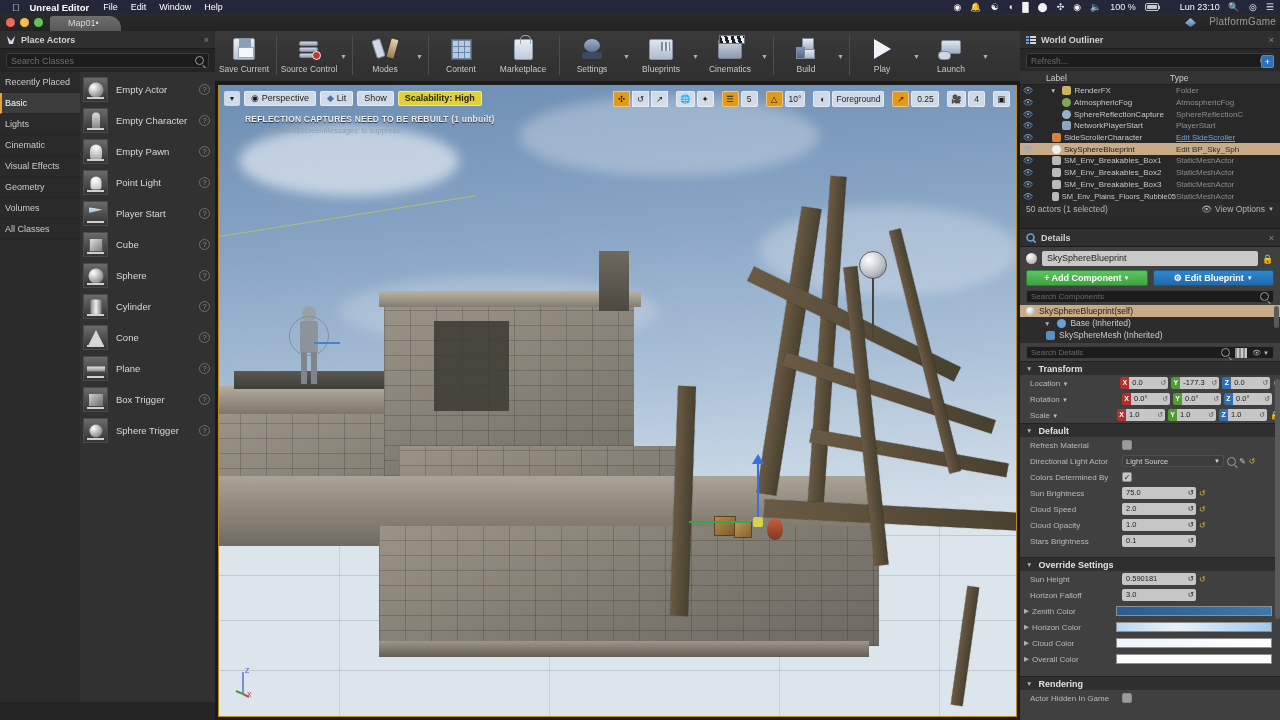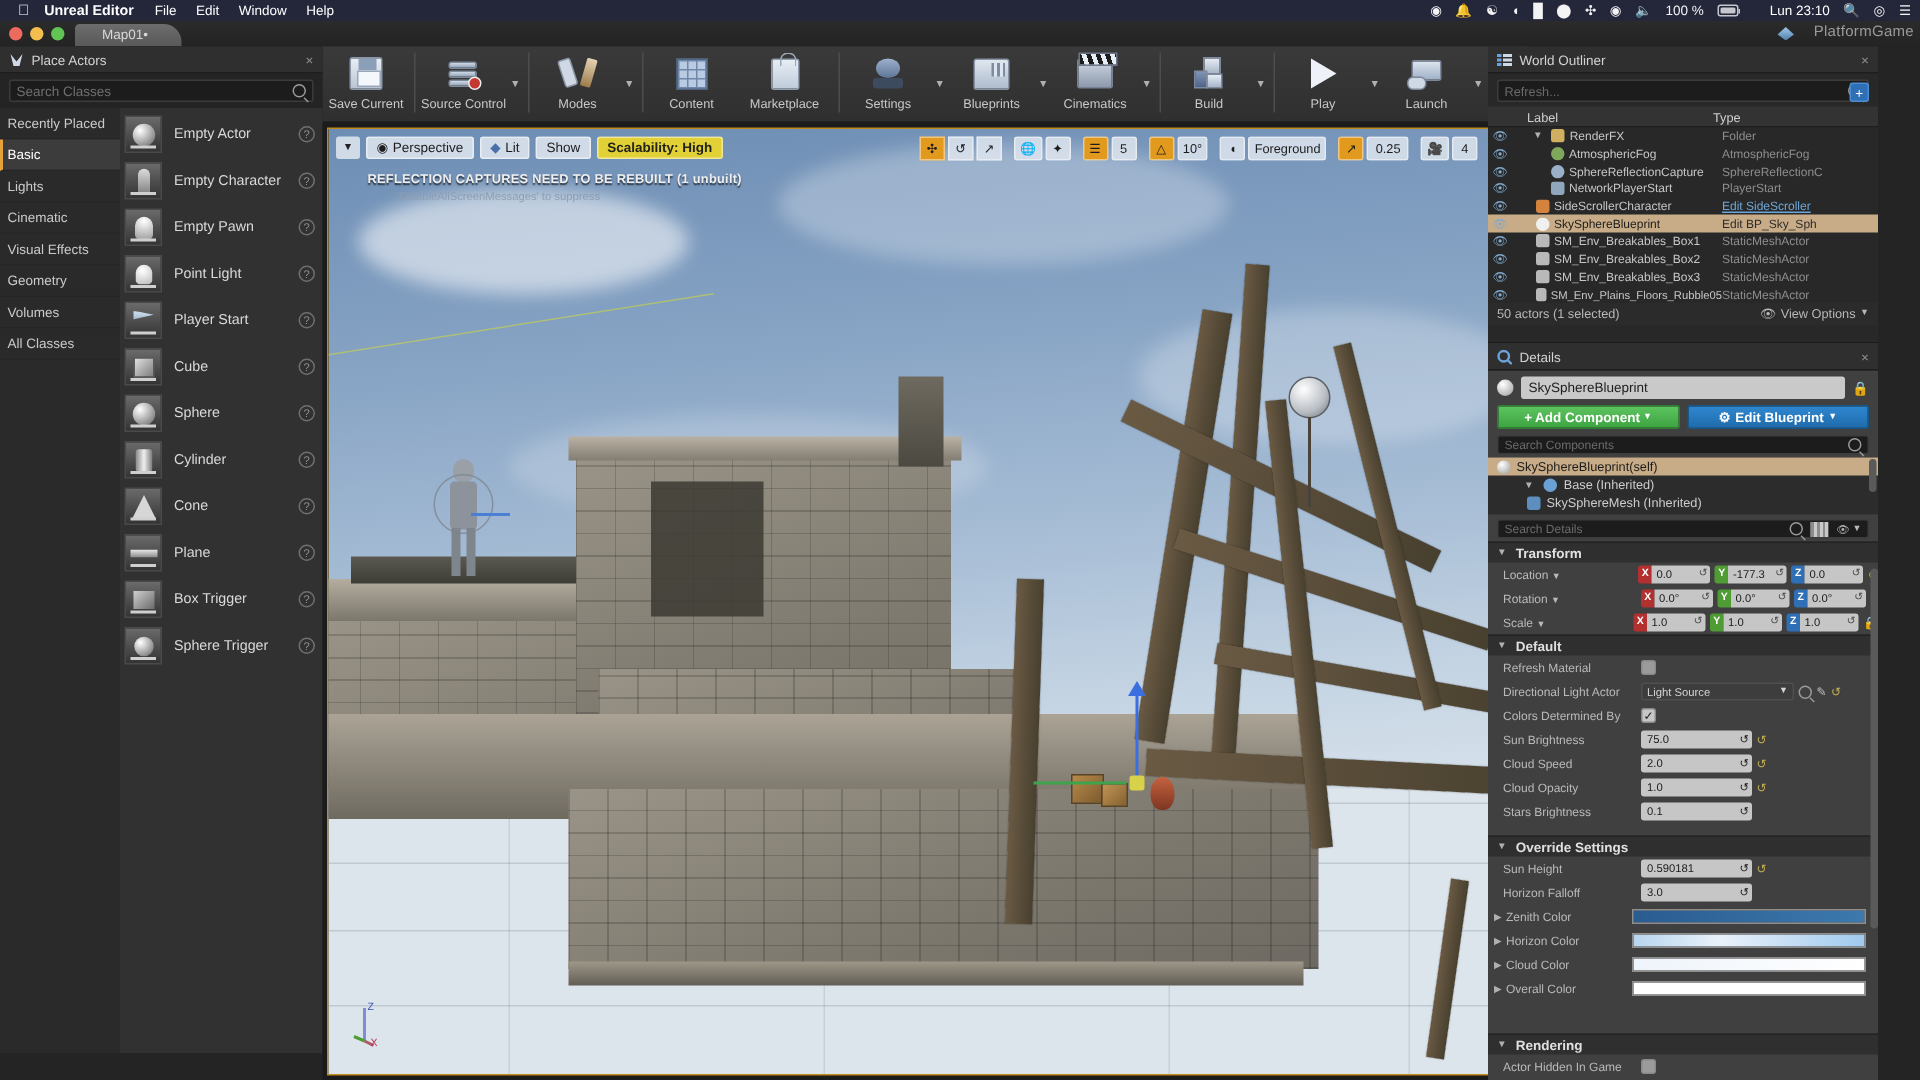--- a/index.html
+++ b/index.html
@@ -94,21 +94,21 @@
     border:1px solid #7c889a;border-radius:4px;}
 
   .movecursor{position:absolute;left:672px;top:66px;width:14px;height:14px;color:#d8d8d8;
     font-size:13px;line-height:14px;text-align:center;}
 
   
   .leftpanel { position:absolute; left:0; top:0; width:215px; height:689px; background:#242424; }
   .paneltab { height:18px; display:flex; align-items:center; background:#2f2f2f;
     border-bottom:1px solid #1d1d1d; padding:0 6px; }
   .paneltab .ptico { margin-right:5px; display:inline-flex; }
-  .paneltab .pttitle { color:#d2d2d2; font-size:9px; flex:1; }
+  .paneltab .pttitle { color:#d2d2d2; font-size:9px; flex:1;font-weight:bold; }
   .paneltab .ptx { color:#8d8d8d; font-size:9px; }
   .searchbox { margin:4px 6px; height:15px; background:#1c1c1c; border:1px solid #3b3b3b;
     border-radius:2px; display:flex; align-items:center; padding:0 4px; }
   .searchbox span.t { color:#6f6f6f; font-size:9px; flex:1; }
   .mag { width:9px; height:9px; border:1.3px solid #9a9a9a; border-radius:50%; position:relative; display:block;}
   .mag:after{content:"";position:absolute;right:-3px;bottom:-3px;width:4px;height:1.3px;background:#9a9a9a;transform:rotate(45deg);}
   .placewrap { display:flex; height:630px; }
   .catlist { width:80px; background:#2a2a2a; }
   .cat { height:21px; display:flex; align-items:center; padding-left:5px; color:#cacaca;
     font-size:9px; border-bottom:1px solid #262626; }
@@ -175,21 +175,21 @@
   .axisgz { position:absolute; left:16px; bottom:18px; width:26px; height:34px; }
 
   .gizmo { position:absolute; left:500px; top:375px; width:80px; height:86px; }
   .gz-up { position:absolute; left:38px; top:0; width:2px; height:60px; background:#3b6fe0; }
   .gz-uph{ position:absolute; left:33px; top:-7px; width:0;height:0;border-left:6px solid transparent;
     border-right:6px solid transparent;border-bottom:10px solid #3b6fe0;}
   .gz-x { position:absolute; left:-30px; top:60px; width:62px; height:2px; background:#3fa34d; }
   .gz-c { position:absolute; left:34px; top:56px; width:10px; height:10px; background:#d8d14a; border-radius:2px;}
 
   
-  .rightcol { position:absolute; left:992px; top:0; width:260px; height:689px; background:#282828; }
+  .rightcol { position:absolute; left:1020px; top:0; width:260px; height:689px; background:#282828; }
   .wo { height:198px; border-bottom:1px solid #1b1b1b; }
   .wo-search { margin:4px 6px 3px; height:15px; background:#1c1c1c; border:1px solid #3c3c3c;
     border-radius:2px; display:flex; align-items:center; padding:0 4px; }
   .wo-search .t { flex:1; color:#6b6b6b; font-size:8.5px; }
   .plusbox { width:13px; height:13px; margin-left:5px; background:#2f6fb5; border:1px solid #4b8ed4;
     border-radius:2px; color:#fff; font-size:9px; line-height:12px; text-align:center; }
   .wohead { height:14px; background:#333; display:flex; align-items:center; color:#cfcfcf;
     font-size:8.5px; border-bottom:1px solid #1f1f1f; }
   .wohead .c1 { width:150px; padding-left:26px; }
   .wohead .c2 { flex:1; }
@@ -1043,21 +1043,21 @@
             </span>
         </div>
         <div class="prow" style="padding-left:4px">
           <span class="tri">▶</span>
           <span class="pl" style="width:84px">Overall Color</span>
           <span class="pv">
               <span class="swatch" id="sw3" style="background: linear-gradient(90deg, rgb(255, 255, 255), rgb(255, 255, 255));"></span>
             </span>
         </div>
 
-        <div class="sectionhdr" style="margin-top:22px">
+        <div class="sectionhdr" style="margin-top:9px">
           <span class="tri">▼</span>
           <span>Rendering</span>
         </div>
         <div class="prow">
           <span class="pl">Actor Hidden In Game</span>
           <span class="pv">
               <span class="chk off"></span>
             </span>
         </div>
 

